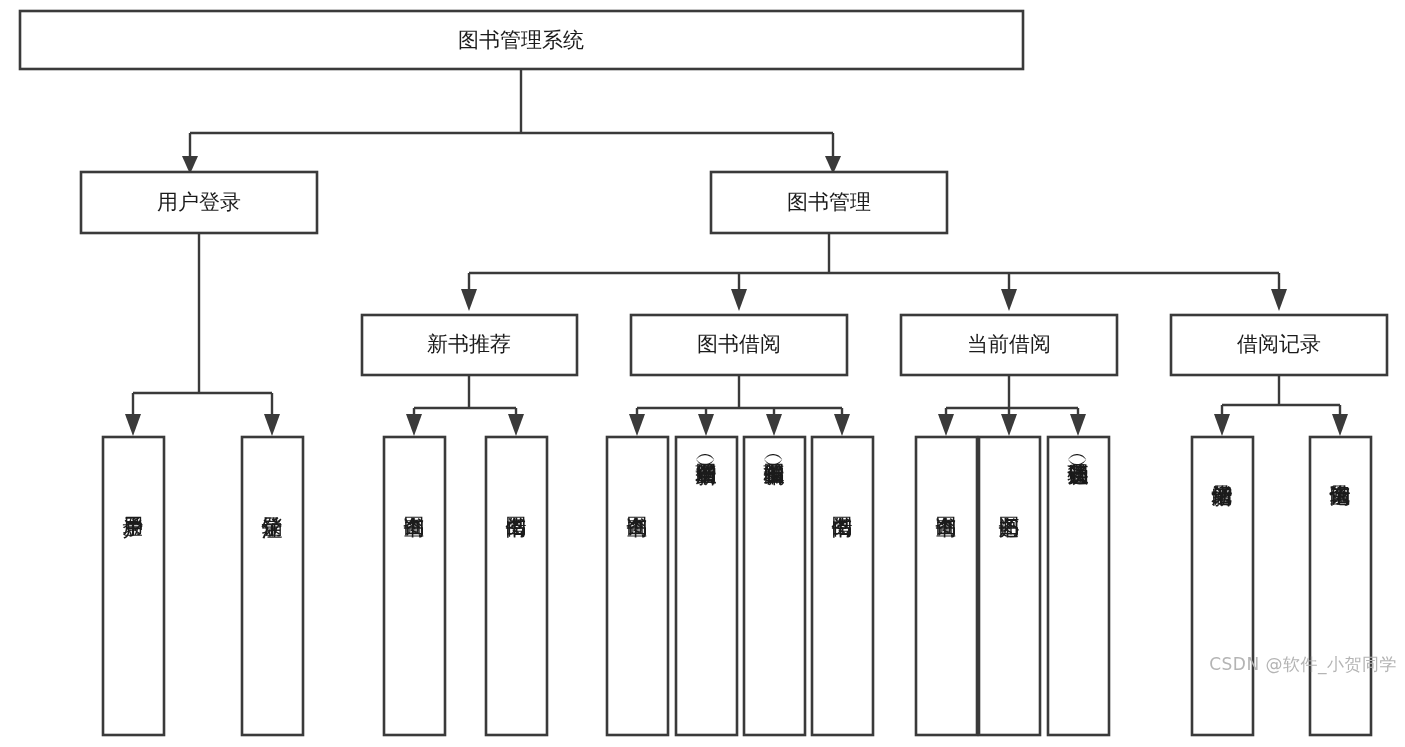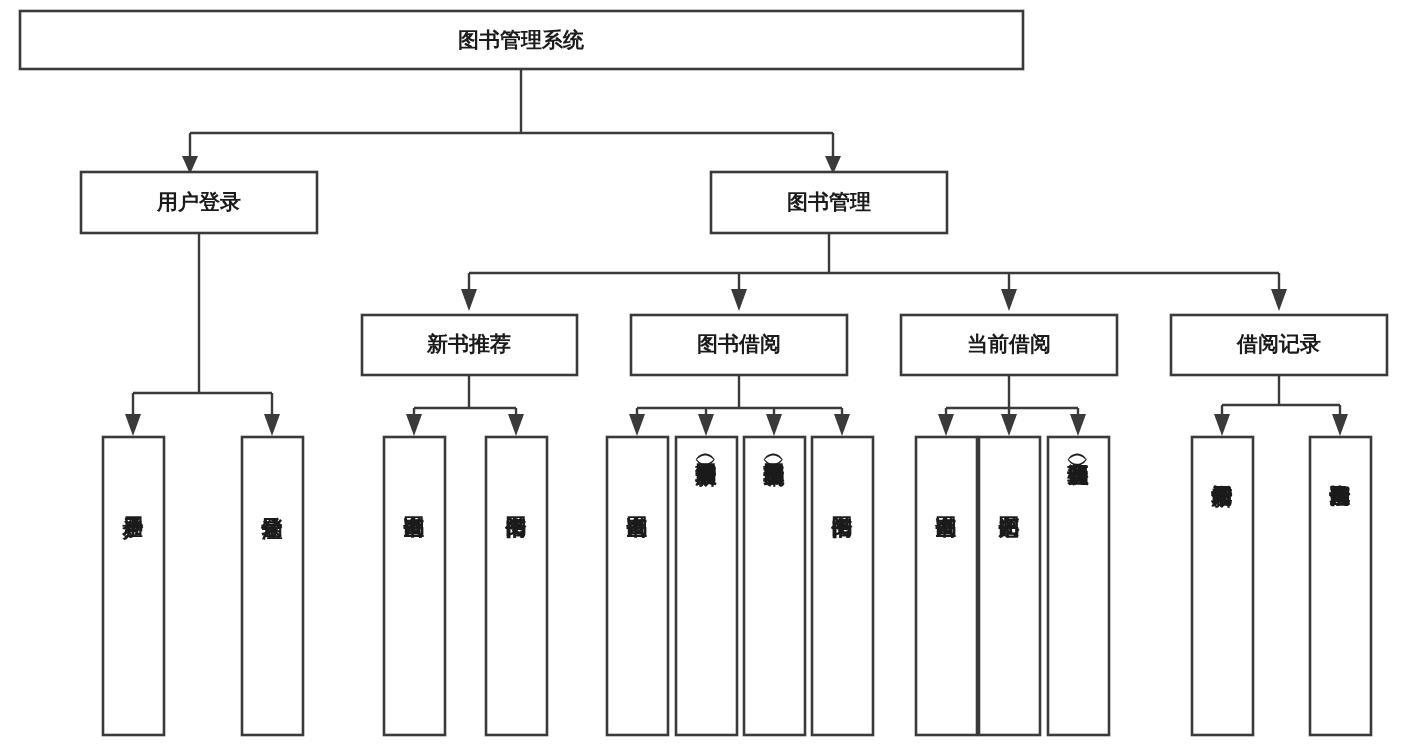--- a/index.html
+++ b/index.html
@@ -11,21 +11,20 @@
     width: 1405px;
     height: 747px;
     font-family: "DejaVu Sans", "Liberation Sans", sans-serif;
     overflow: hidden;
     position: relative;
   }
   #diagram-root {
     position: relative;
     width: 1405px;
     height: 680px;
-    font-weight: bold;
   }
   svg.flow {
     position: absolute;
     left: 0;
     top: 0;
     width: 1405px;
     height: 747px;
   }
   .node-box {
     fill: #ffffff;
@@ -206,14 +205,15 @@
       <rect class="node-box" x="1192" y="437" width="61" height="298"></rect>
       <text class="node-label-vertical" x="1222" y="468">新增借阅记录</text>
     </g>
     <g>
       <rect class="node-box" x="1310" y="437" width="61" height="298"></rect>
       <text class="node-label-vertical" x="1340" y="468">查询借阅记录</text>
     </g>
 
   </svg>
 
+  <div class="watermark">CSDN @软件_小贺同学</div>
 
 </div>
 
 </body></html>

